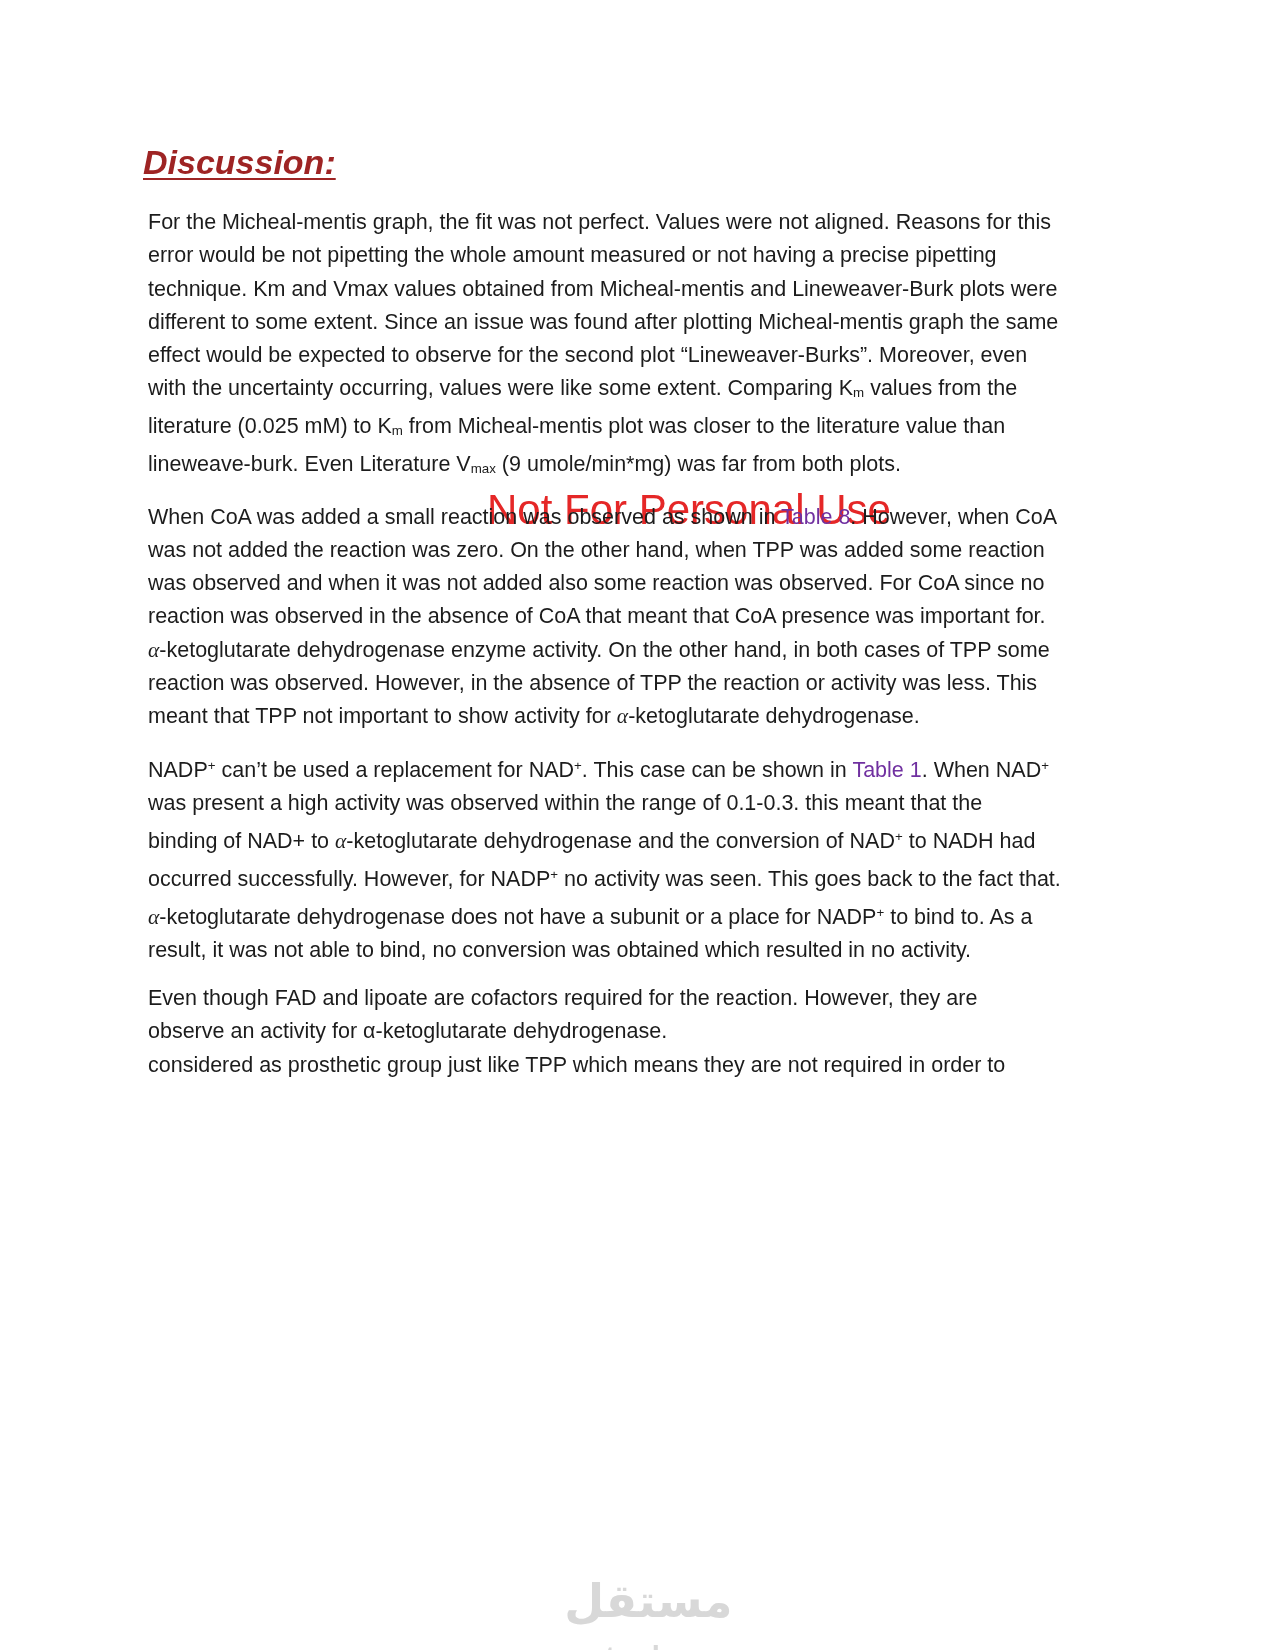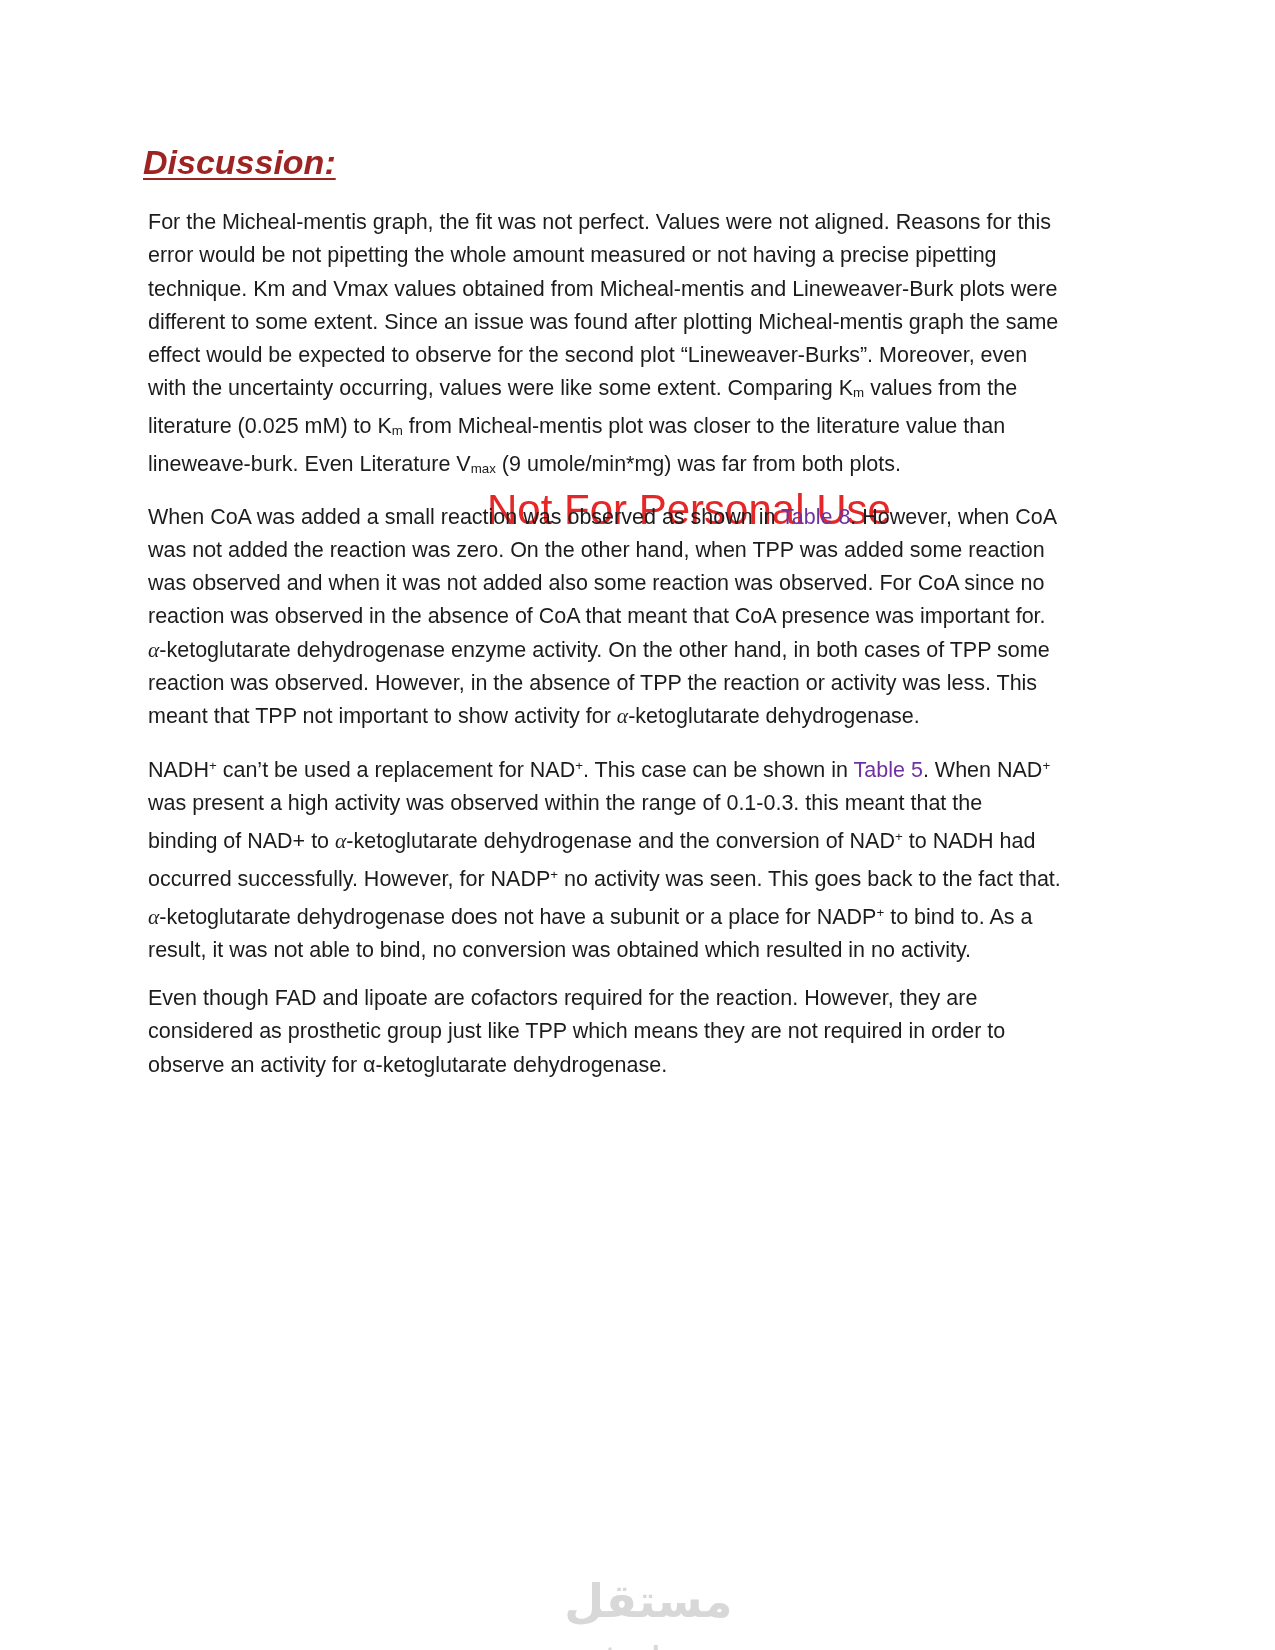--- a/index.html
+++ b/index.html
@@ -115,31 +115,31 @@
         <div class="para">
           <div class="line"><span>When CoA was added a small reaction was observed as shown in </span><a href="#" class="ref-link">Table 8</a><span>. However, when CoA</span></div>
           <div class="line"><span>was not added the reaction was zero. On the other hand, when TPP was added some reaction</span></div>
           <div class="line"><span>was observed and when it was not added also some reaction was observed. For CoA since no</span></div>
           <div class="line"><span>reaction was observed in the absence of CoA that meant that CoA presence was important for.</span></div>
           <div class="line"><span class="alpha-italic">α</span><span>-ketoglutarate dehydrogenase enzyme activity. On the other hand, in both cases of TPP some</span></div>
           <div class="line"><span>reaction was observed. However, in the absence of TPP the reaction or activity was less. This</span></div>
           <div class="line"><span>meant that TPP not important to show activity for </span><span class="alpha-italic">α</span><span>-ketoglutarate dehydrogenase.</span></div>
         </div>
         <div class="para">
-          <div class="line"><span>NADH</span><span class="superscript">+</span><span> can’t be used a replacement for NAD</span><span class="superscript">+</span><span>. This case can be shown in </span><a href="#" class="ref-link">Table 5</a><span>. When NAD</span><span class="superscript">+</span></div>
+          <div class="line"><span>NADP</span><span class="superscript">+</span><span> can’t be used a replacement for NAD</span><span class="superscript">+</span><span>. This case can be shown in </span><a href="#" class="ref-link">Table 1</a><span>. When NAD</span><span class="superscript">+</span></div>
           <div class="line"><span>was present a high activity was observed within the range of 0.1-0.3. this meant that the</span></div>
           <div class="line"><span>binding of NAD+ to </span><span class="alpha-italic">α</span><span>-ketoglutarate dehydrogenase and the conversion of NAD</span><span class="superscript">+</span><span> to NADH had</span></div>
           <div class="line"><span>occurred successfully. However, for NADP</span><span class="superscript">+</span><span> no activity was seen. This goes back to the fact that.</span></div>
           <div class="line"><span class="alpha-italic">α</span><span>-ketoglutarate dehydrogenase does not have a subunit or a place for NADP</span><span class="superscript">+</span><span> to bind to. As a</span></div>
           <div class="line"><span>result, it was not able to bind, no conversion was obtained which resulted in no activity.</span></div>
         </div>
         <div class="para">
           <div class="line"><span>Even though FAD and lipoate are cofactors required for the reaction. However, they are</span></div>
+          <div class="line"><span>observe an activity for α-ketoglutarate dehydrogenase.</span></div>
           <div class="line"><span>considered as prosthetic group just like TPP which means they are not required in order to</span></div>
-          <div class="line"><span>observe an activity for α-ketoglutarate dehydrogenase.</span></div>
         </div>
       </div>
   </div>
 
   <div class="footer-logo">
     <div class="arabic">مستقل</div>
     <div class="domain">mostaql.com</div>
   </div>
 
 </div>

